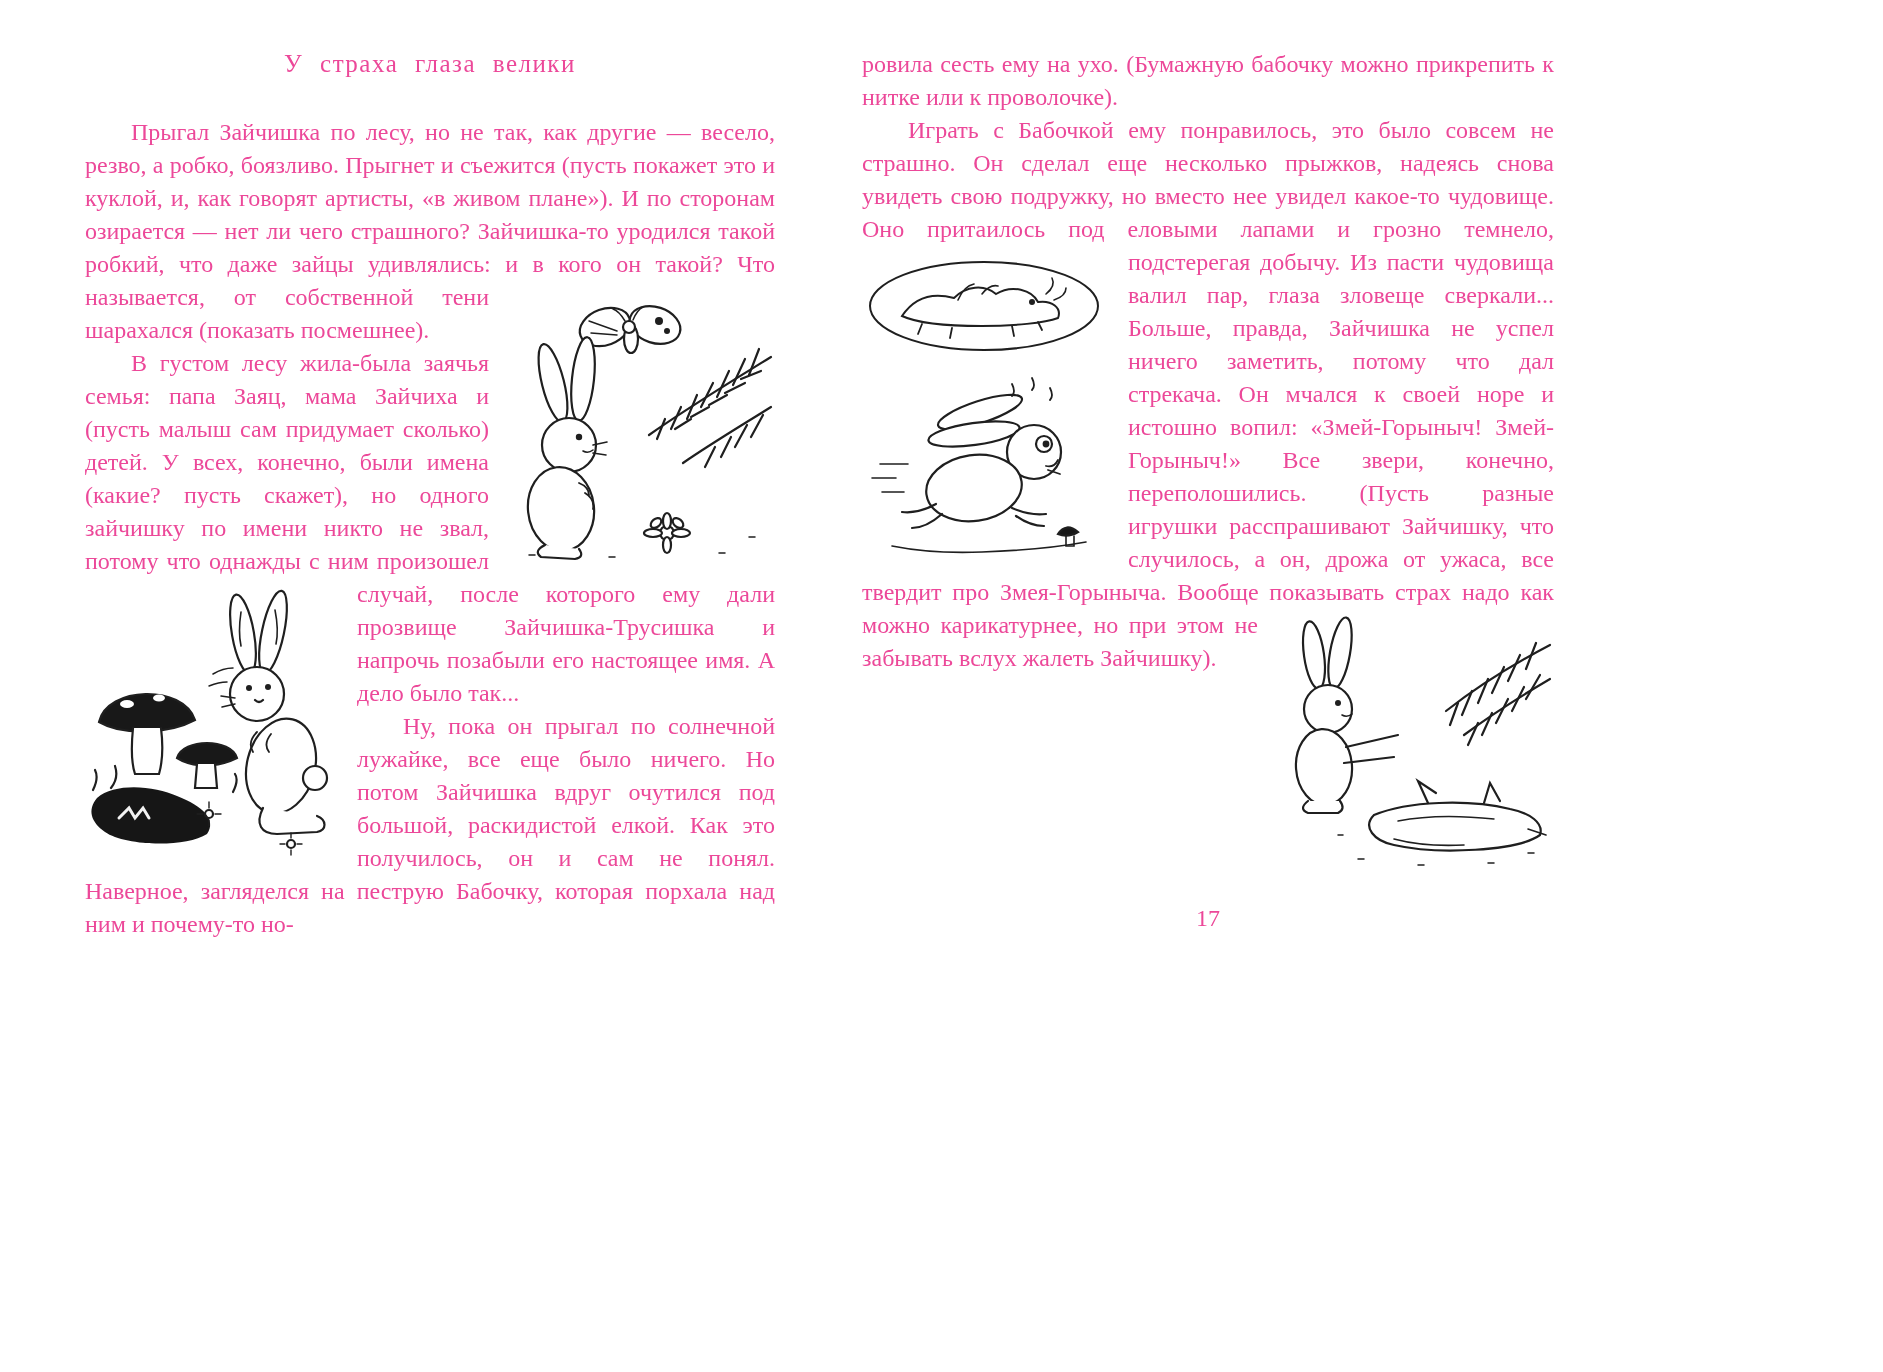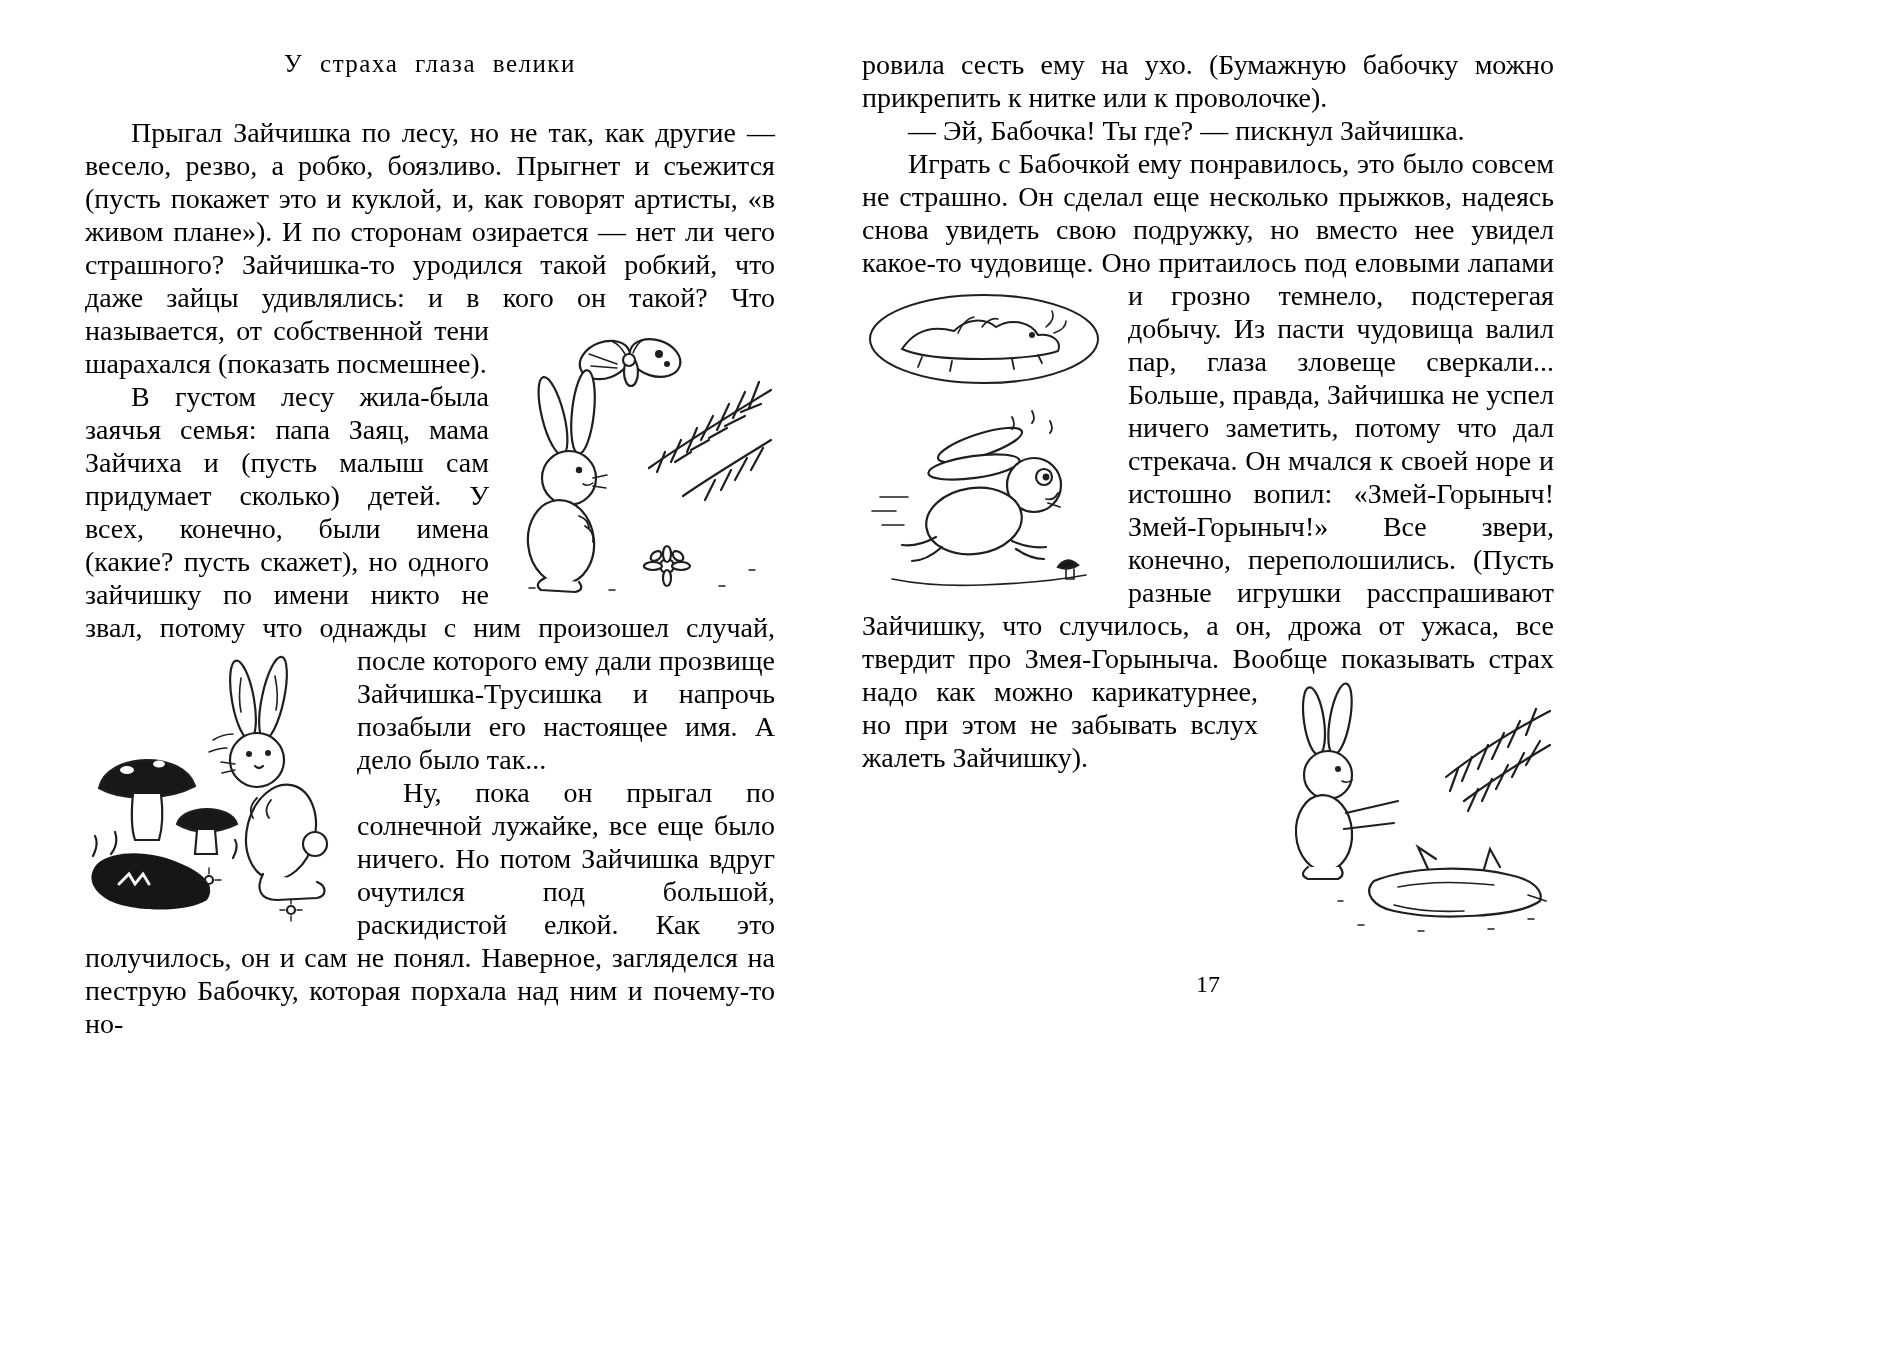--- a/index.html
+++ b/index.html
@@ -2,34 +2,34 @@
 <html lang="ru"><head>
 <meta charset="utf-8">
 <style>
   * { margin:0; padding:0; box-sizing:border-box; }
   html, body { background:#ffffff; }
   .canvas {
     position:relative;
     width:1883px; height:1372px;
     background:#ffffff;
     font-family:"Liberation Serif","DejaVu Serif",serif;
-    color:#000000;
+    color:#ec4899;
     overflow:hidden;
   }
   .page { position:absolute; top:48px; }
   .page-left  { left:85px;  width:690px; }
   .page-right { left:862px; width:692px; }
 
   .title {
     font-size:25px; font-weight:normal;
     text-align:center;
     letter-spacing:1.5px; word-spacing:9px;
     margin:2px 0 38px 0;
   }
-  .body-text { font-size:28px; line-height:33px; text-align:justify; }
+  .body-text { font-size:24px; line-height:33px; text-align:justify; }
   .body-text p { text-indent:46px; }
   .body-text p.no-indent { text-indent:0; }
 
   .illus { display:block; background:#ffffff; }
   .illus svg { display:block; width:100%; height:100%; }
   .fl { float:left;  margin:4px 20px 10px 0; }
   .fr { float:right; margin:6px 0 10px 20px; }
 
   .illus-a { width:252px; height:276px; }
   .illus-b { width:266px; height:280px; }
@@ -127,23 +127,20 @@
       <p>
         <span>Ну, пока он прыгал по солнечной лужайке, все еще было ничего. Но потом Зайчишка вдруг очутился под большой, раскидистой елкой. Как это получилось, он и сам не понял. Наверное, загляделся на пеструю Бабочку, которая порхала над ним и почему-то но-</span>
       </p>
     </div>
   </section>
 
   <section class="page page-right">
     <div class="body-text">
       <p class="no-indent">
         <span>ровила сесть ему на ухо. (Бумажную бабочку можно прикрепить к нитке или к проволочке).</span>
-      </p>
-      <p>
-        <span>— Эй, Бабочка! Ты где? — пискнул Зайчишка.</span>
       </p>
       <p>
         <span>Играть с Бабочкой ему понравилось, это было совсем не страшно. Он сделал еще несколько прыжков, надеясь снова увидеть свою подружку, но вместо нее увидел какое-то чудовище. Оно притаилось под еловыми лапами и грозно </span><span class="illus fl illus-stack">
           <span class="illus illus-c1">
               <svg viewBox="0 0 246 108" xmlns="http://www.w3.org/2000/svg">
             <g stroke="#1f1f1f" fill="none" stroke-width="2" stroke-linecap="round">
               <ellipse cx="122" cy="56" rx="114" ry="44"></ellipse>
               <path d="M40 66 C52 48 70 42 92 48 C104 36 122 34 134 44 C150 34 170 40 176 52 C190 50 200 58 196 68 C170 78 70 80 40 66 Z" fill="#ffffff"></path>
               <path d="M96 50 q6 -14 16 -16 M120 44 q8 -10 16 -8" stroke-width="1.6"></path>
               <circle cx="170" cy="52" r="3" fill="#1f1f1f" stroke="none"></circle>

